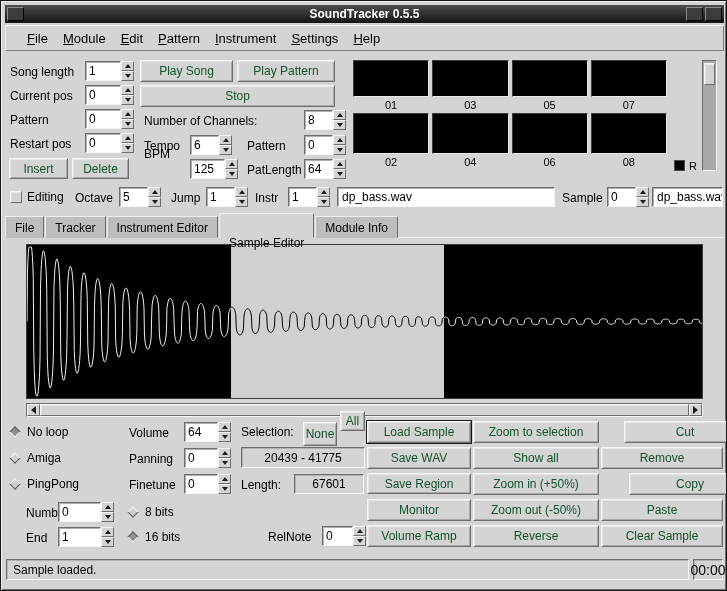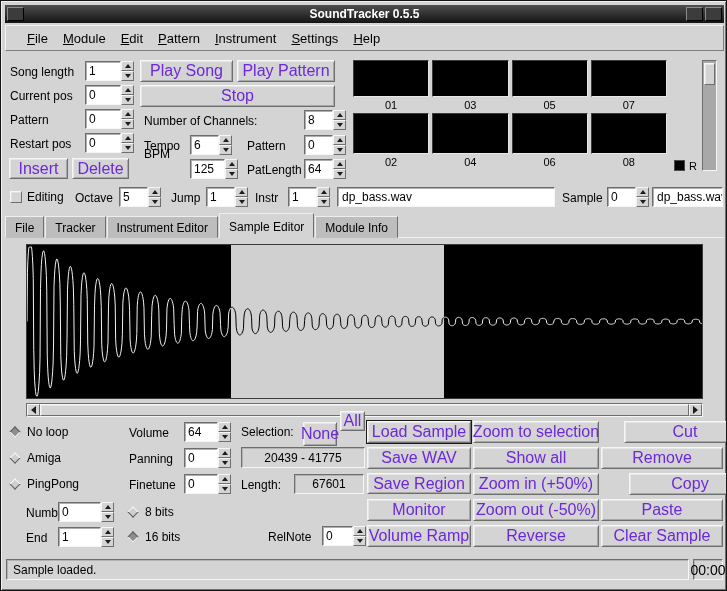--- a/index.html
+++ b/index.html
@@ -19,21 +19,21 @@
   
   .menubar{position:absolute;left:4px;top:24px;width:719px;height:26px;display:flex;align-items:center;
     gap:15px;padding-left:21px;font-size:13px;background:#d4d4d4;
     border:1px solid;border-color:#f2f2f2 #7d7d7d #7d7d7d #f2f2f2}
   .menu-item{color:#000;white-space:nowrap}
   .accel{text-decoration:underline}
 
   .lbl{position:absolute;font-size:12px;color:#000;white-space:nowrap}
   .lbl.small{font-size:11px}
 
-  .btn{position:absolute;display:flex;align-items:center;justify-content:center;font-size:16px;color:#6d28d9;
+  .btn{position:absolute;display:flex;align-items:center;justify-content:center;font-size:12px;color:#14532d;
     background:#d4d4d4;border:1px solid;border-color:#f6f6f6 #6e6e6e #6e6e6e #f6f6f6;
     box-shadow:inset 1px 1px 0 #e6e6e6,inset -1px -1px 0 #a8a8a8;white-space:nowrap;cursor:default}
   .btn.focused{outline:1px solid #1a1a1a}
 
   .entry{position:absolute;font-size:12px;color:#000;padding:2px 4px;background:#fff;
     border:1px solid;border-color:#6e6e6e #f6f6f6 #f6f6f6 #6e6e6e;
     box-shadow:inset 1px 1px 0 #aeaeae;overflow:hidden;white-space:nowrap}
 
   .display{position:absolute;display:flex;align-items:center;justify-content:center;font-size:12px;
     background:#d4d4d4;border:1px solid;border-color:#6e6e6e #f6f6f6 #f6f6f6 #6e6e6e;
@@ -66,21 +66,21 @@
 
   .vslider{position:absolute;left:701px;top:59px;width:15px;height:111px;background:#a8a8a8;
     border:1px solid;border-color:#6e6e6e #f6f6f6 #f6f6f6 #6e6e6e}
   .vthumb{position:absolute;left:1px;right:1px;top:2px;height:22px;background:#d4d4d4;
     border:1px solid;border-color:#f6f6f6 #6e6e6e #6e6e6e #f6f6f6;box-shadow:inset 1px 1px 0 #e6e6e6}
   .sq{position:absolute;left:673px;top:159px;width:11px;height:11px;background:#000;border:1px solid #4a4a4a}
 
   .tabbar{position:absolute;left:4px;top:212px;width:719px;height:25px;display:flex;align-items:flex-end;z-index:2}
   .tab{height:22px;padding:4px 9px 0;font-size:12px;color:#000;background:#bdbdbd;white-space:nowrap;
     border:1px solid;border-color:#eeeeee #6e6e6e #bdbdbd #eeeeee;margin-right:1px}
-  .tab.active{height:25px;padding-top:6px;background:#d4d4d4;border-bottom-color:#d4d4d4;position:relative;z-index:3}
+  .tab.active{height:25px;padding-top:22px;background:#d4d4d4;border-bottom-color:#d4d4d4;position:relative;z-index:3}
   .nb-edge{position:absolute;left:4px;top:236px;width:719px;height:1px;background:#f0f0f0;z-index:1}
 
   .wavepanel{position:absolute;left:25px;top:243px;width:677px;height:155px;background:#000;
     border:1px solid #3a3a3a;overflow:hidden}
   .wavesvg{position:absolute;left:0;top:0;width:100%;height:100%}
   .wavesel{position:absolute;top:0;bottom:0;background:#d0d0d0;overflow:hidden}
   .wavesel svg{position:absolute;top:0;height:100%}
 
   .hscroll{position:absolute;left:25px;top:402px;width:677px;height:14px;background:#a8a8a8;display:flex;
     border:1px solid;border-color:#6e6e6e #f6f6f6 #f6f6f6 #6e6e6e}

